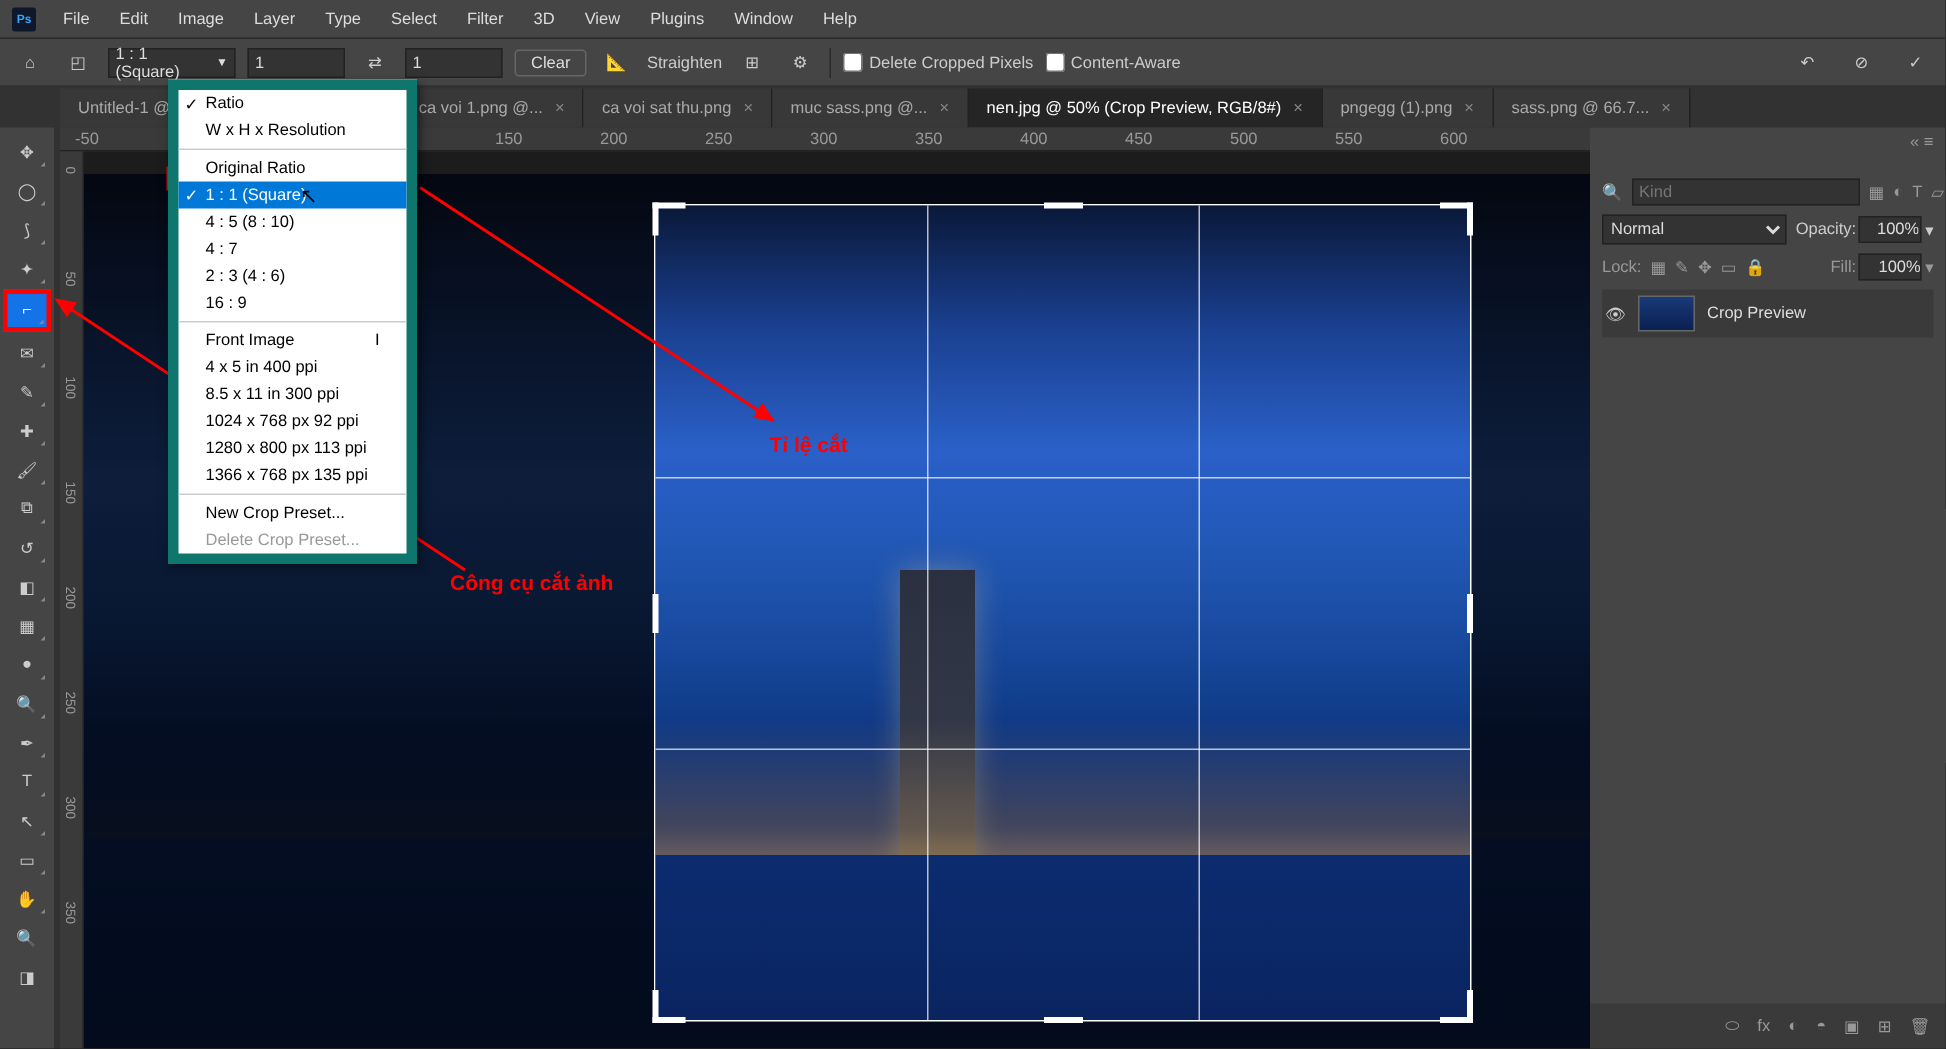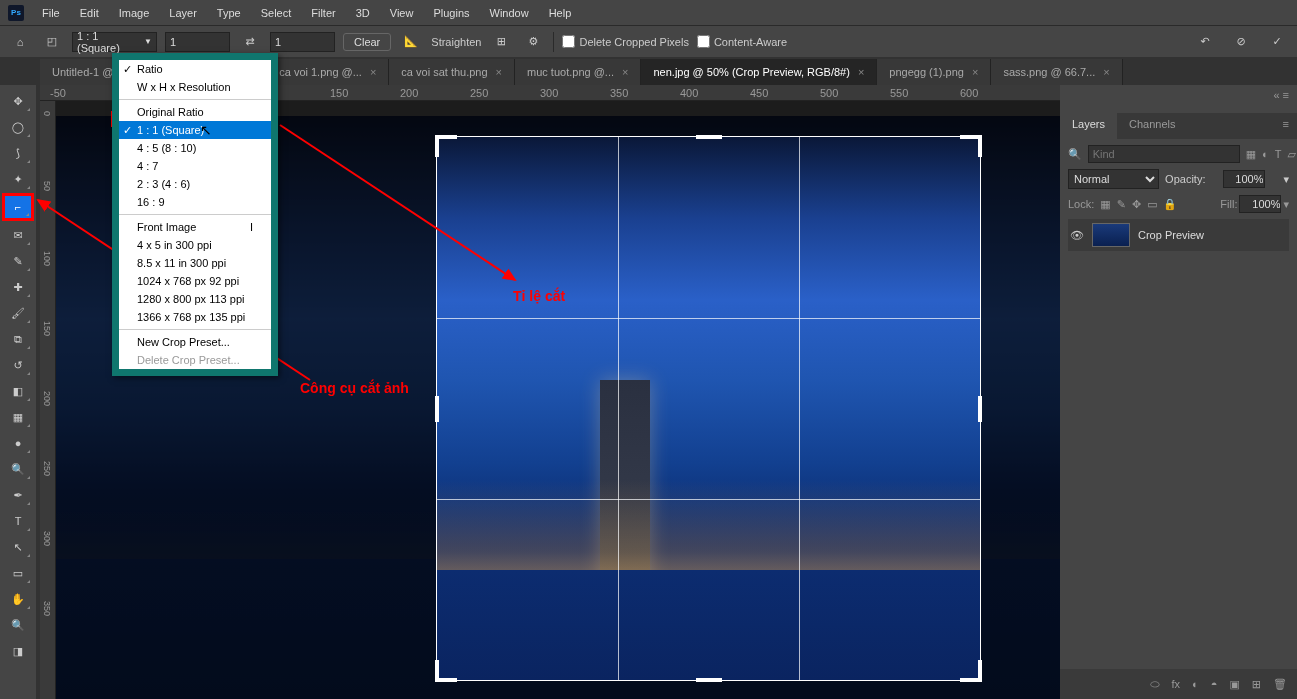--- a/index.html
+++ b/index.html
@@ -65,21 +65,21 @@
 .panel-collapse{height:28px;display:flex;justify-content:flex-end;padding:4px 8px;color:#999}
 .panel-tabs{display:flex;height:26px;background:#383838}
 .panel-tabs .ptab{padding:5px 12px;color:#999;font-size:11px}
 .panel-tabs .ptab.active{background:#454545;color:#ddd}
 .panel-body{flex:1;background:#454545;padding:6px 8px;display:flex;flex-direction:column;gap:6px}
 .kind-row{display:flex;align-items:center;gap:6px;color:#999}
 .kind-row input{flex:1;background:#333;border:1px solid #222;color:#999;padding:2px 4px;height:18px}
 .kind-icons{display:flex;gap:6px;color:#999;font-size:11px}
 .blend-row{display:flex;gap:6px}
 .blend-row select{flex:1;background:#333;border:1px solid #222;color:#ddd;padding:1px;height:20px}
-.blend-row .op{display:flex;align-items:center;gap:18px;color:#ccc;font-size:10px}
+.blend-row .op{display:flex;align-items:center;gap:2px;color:#ccc;font-size:10px}
 .blend-row .op input{width:42px;background:#333;border:1px solid #222;color:#ddd;padding:1px;text-align:right;height:18px}
 .lock-row{display:flex;align-items:center;gap:6px;color:#999;font-size:10px}
 .lock-row .icons{display:flex;gap:6px}
 .layer-row{display:flex;align-items:center;gap:8px;padding:4px 2px;background:#3a3a3a}
 .layer-row .eye{width:14px;text-align:center}
 .layer-row .thumb{width:38px;height:24px;background:linear-gradient(#1a3a7a,#0a2050);border:1px solid #666}
 .layer-row .lname{color:#ddd;font-size:11px}
 .panel-footer{height:30px;background:#3a3a3a;display:flex;align-items:center;justify-content:flex-end;gap:12px;padding:0 10px;color:#999;font-size:12px}
 </style>
 </head>
@@ -143,21 +143,21 @@
     </div>
   <div class="tab">
       <span>ca voi 1.png @...</span>
       <span class="x">×</span>
     </div>
   <div class="tab">
       <span>ca voi sat thu.png</span>
       <span class="x">×</span>
     </div>
   <div class="tab">
-      <span>muc tuot.png @...</span>
+      <span>muc sass.png @...</span>
       <span class="x">×</span>
     </div>
   <div class="tab active">
       <span>nen.jpg @ 50% (Crop Preview, RGB/8#)</span>
       <span class="x">×</span>
     </div>
   <div class="tab">
       <span>pngegg (1).png</span>
       <span class="x">×</span>
     </div>
@@ -319,21 +319,21 @@
   <div class="item">W x H x Resolution</div>
   <hr>
   <div class="item">Original Ratio</div>
   <div class="item selected">1 : 1 (Square)</div>
   <div class="item">4 : 5 (8 : 10)</div>
   <div class="item">4 : 7</div>
   <div class="item">2 : 3 (4 : 6)</div>
   <div class="item">16 : 9</div>
   <hr>
   <div class="item"><span>Front Image</span><span class="shortcut">I</span></div>
-  <div class="item">4 x 5 in 300 ppi</div>
+  <div class="item">4 x 5 in 400 ppi</div>
   <div class="item">8.5 x 11 in 300 ppi</div>
   <div class="item">1024 x 768 px 92 ppi</div>
   <div class="item">1280 x 800 px 113 ppi</div>
   <div class="item">1366 x 768 px 135 ppi</div>
   <hr>
   <div class="item">New Crop Preset...</div>
   <div class="item disabled">Delete Crop Preset...</div>
 </div>
 
 <div class="red-border" style="top:111px;left:111px;width:167px;height:16px"></div>
@@ -352,25 +352,20 @@
         <path d="M0,0 L7,3 L0,6 Z" fill="red"></path>
       </marker>
     </defs>
   <line x1="280" y1="185" x2="8" y2="5" stroke="red" stroke-width="2" marker-end="url(#ah2)"></line>
 </svg>
 <div class="anno" style="top:380px;left:300px">Công cụ cắt ảnh</div>
 <div class="cursor-img" style="top:122px;left:200px">↖</div>
 
 <div class="panels">
   <div class="panel-collapse">«&nbsp;≡</div>
-  <div class="panel-tabs">
-    <div class="ptab active">Layers</div>
-    <div class="ptab">Channels</div>
-    <div style="margin-left:auto;padding:5px 8px;color:#999">≡</div>
-  </div>
   <div class="panel-body">
     <div class="kind-row">
       <span>🔍</span>
       <input placeholder="Kind" style="">
       <div class="kind-icons">
         <span>▦</span>
         <span>◐</span>
         <span>T</span>
         <span>▱</span>
 

